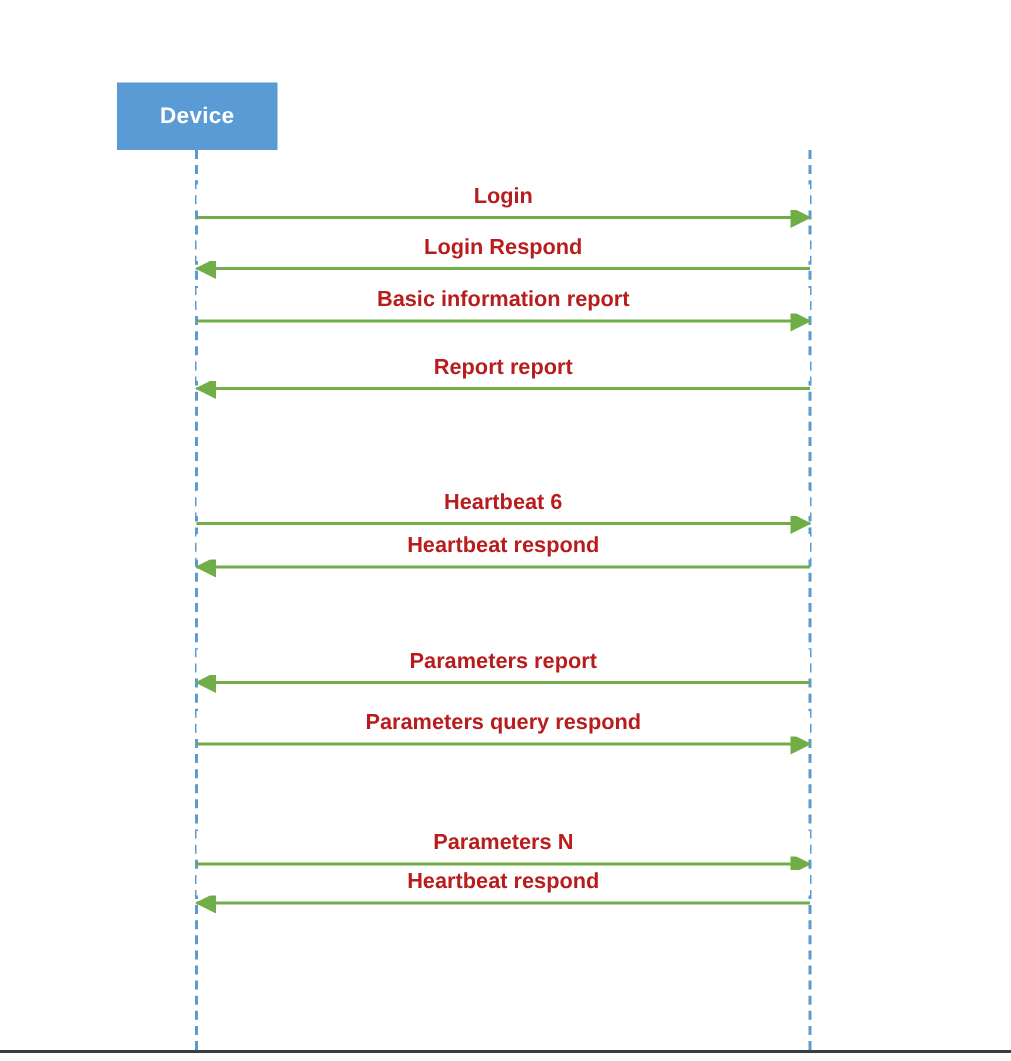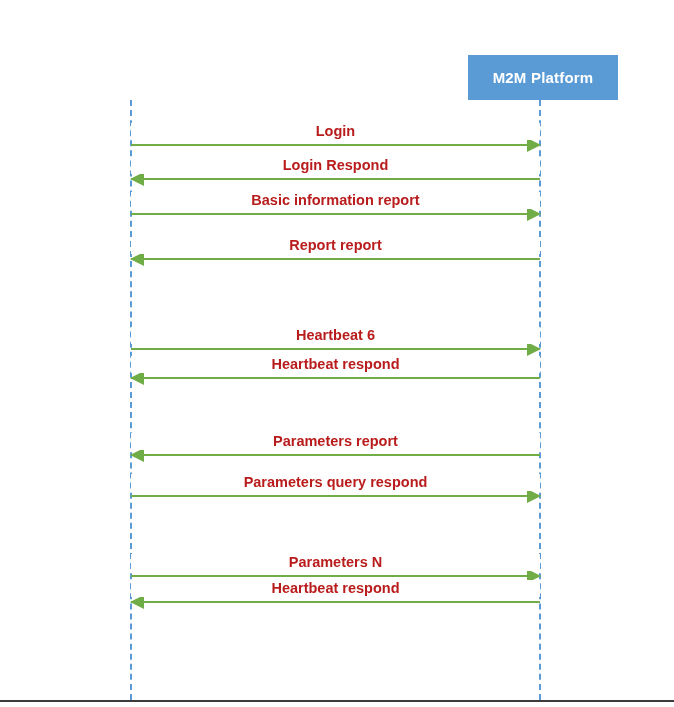--- a/index.html
+++ b/index.html
@@ -141,17 +141,17 @@
     <div class="msg" style="left: 131px; width: 409px; top: 575px;">
       <div class="msg-line"></div>
       <div class="arrow-head right"></div>
       <div class="msg-label"><span>Parameters N</span></div>
     </div>
     <div class="msg" style="left: 131px; width: 409px; top: 601px;">
       <div class="msg-line"></div>
       <div class="arrow-head left"></div>
       <div class="msg-label"><span>Heartbeat respond</span></div>
     </div>
-    <div class="actor-box" style="left: 468px; top: 55px; width: 150px; height: 45px;">
-      <span>M2M Platform</span>
+    <div class="actor-box" style="left: 78px; top: 55px; width: 107px; height: 45px;">
+      <span>Device</span>
     </div>
     <div class="bottom-rule" style="top: 700px;"></div>
   </div>
 
 </body></html>

